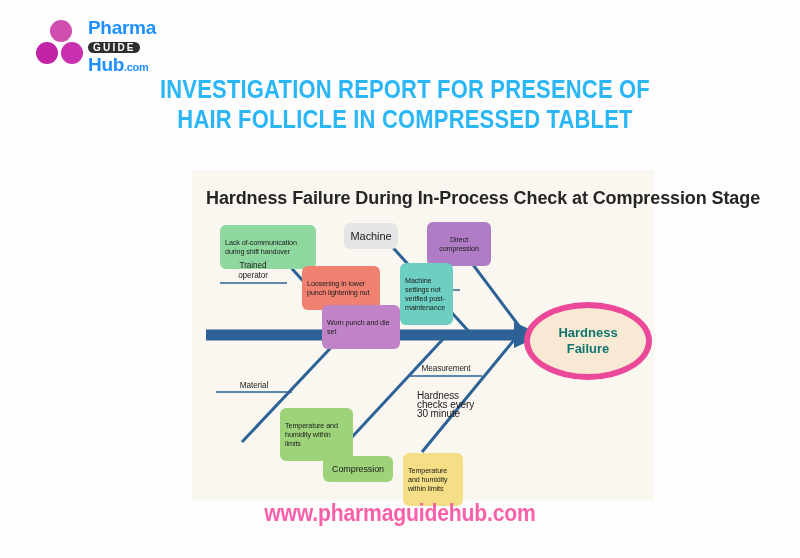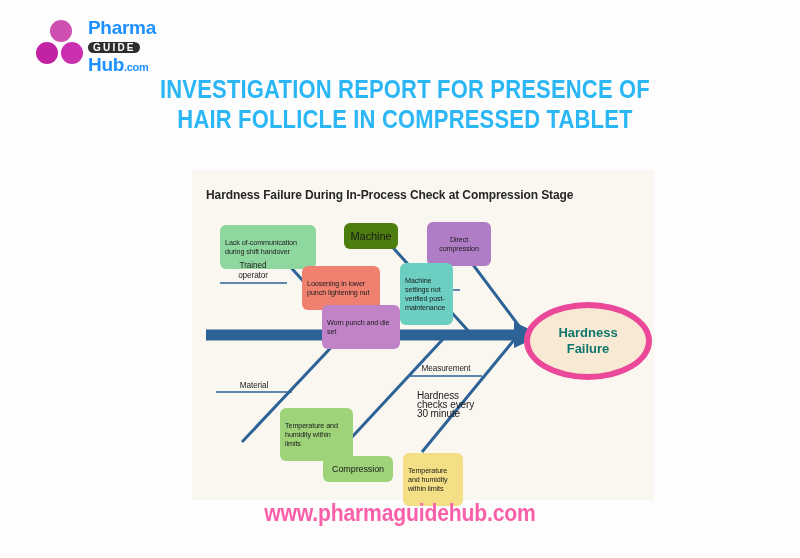--- a/index.html
+++ b/index.html
@@ -37,21 +37,21 @@
     transform:scaleX(.88);transform-origin:center top;
   }
 
   
   #fish{
     position:absolute;left:192px;top:170px;width:462px;height:330px;
     background:#faf7f1;
   }
   #fish-title{
     position:absolute;left:14px;top:18px;
-    font-size:12px;font-weight:bold;color:#262626;
+    font-size:18px;font-weight:bold;color:#262626;
     letter-spacing:-.1px;white-space:nowrap;
   }
   #fish svg{position:absolute;left:0;top:0;width:462px;height:330px;}
 
   .node{
     position:absolute;
     border-radius:6px;
     font-size:7.2px;
     line-height:9px;
     color:#1b1b1b;
@@ -123,21 +123,21 @@
       <line x1="28" y1="113" x2="95" y2="113" stroke="#2c6296" stroke-width="1.6"></line>
       <line x1="24" y1="222" x2="100" y2="222" stroke="#2c6296" stroke-width="1.6"></line>
       <line x1="218" y1="206" x2="290" y2="206" stroke="#2c6296" stroke-width="1.6"></line>
       <line x1="208" y1="120" x2="268" y2="120" stroke="#2c6296" stroke-width="1.6"></line>
     </svg>
 
     <div class="node" style="left:28px;top:55px;width:96px;background:#8ed79e;">
       <span>Lack of-communication during shift handover</span>
     </div>
 
-    <div class="node big" style="left:152px;top:53px;width:54px;height:20px;background:#4d7c0f;display:flex;align-items:center;justify-content:center;">
+    <div class="node big" style="left:152px;top:53px;width:54px;height:20px;background:#e5e5e5;display:flex;align-items:center;justify-content:center;">
       <span>Machine</span>
     </div>
 
     <div class="node" style="left:235px;top:52px;width:64px;background:#b07cc6;text-align:center;">
       <span>Direct compression</span>
     </div>
 
     <div class="node" style="left:110px;top:96px;width:78px;background:#f08070;">
       <span>Loosening in lower punch lightening nut</span>
     </div>

